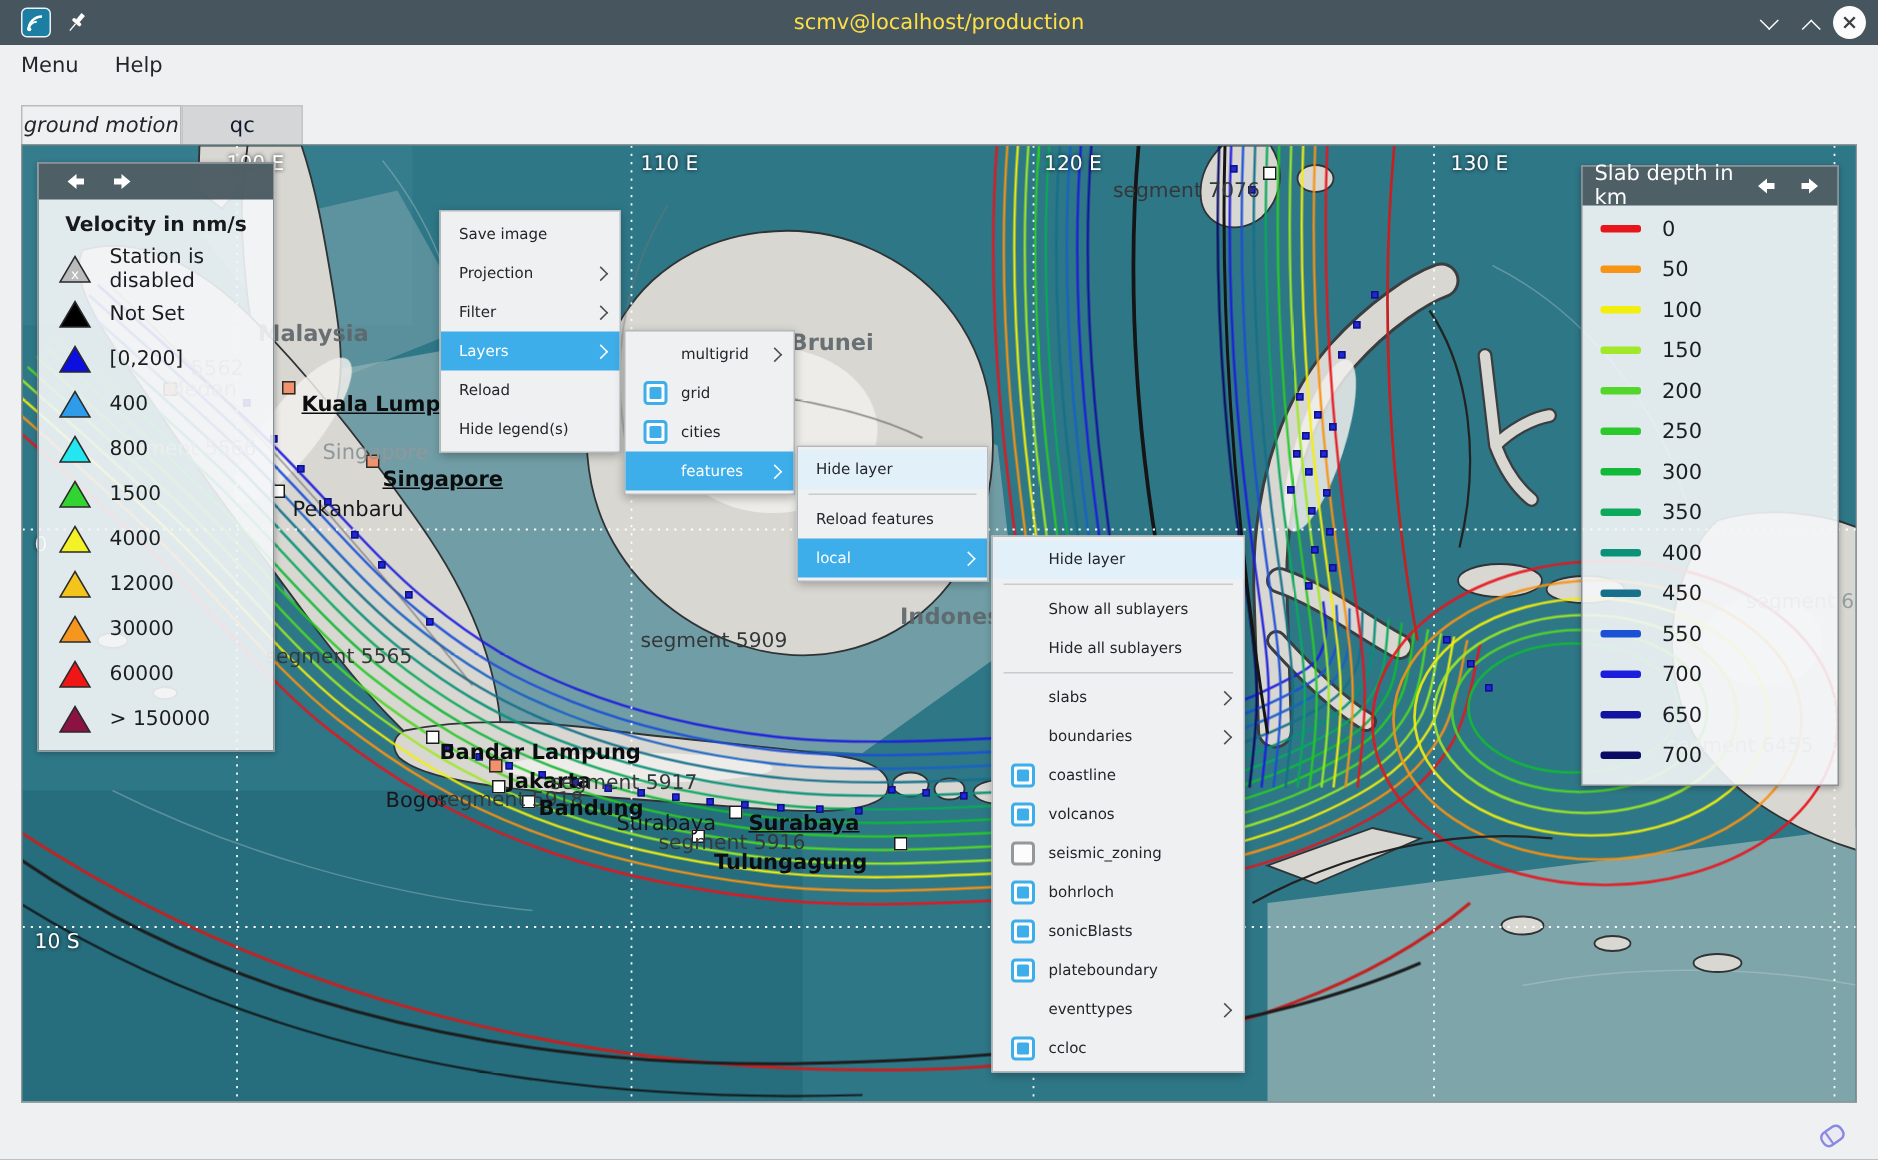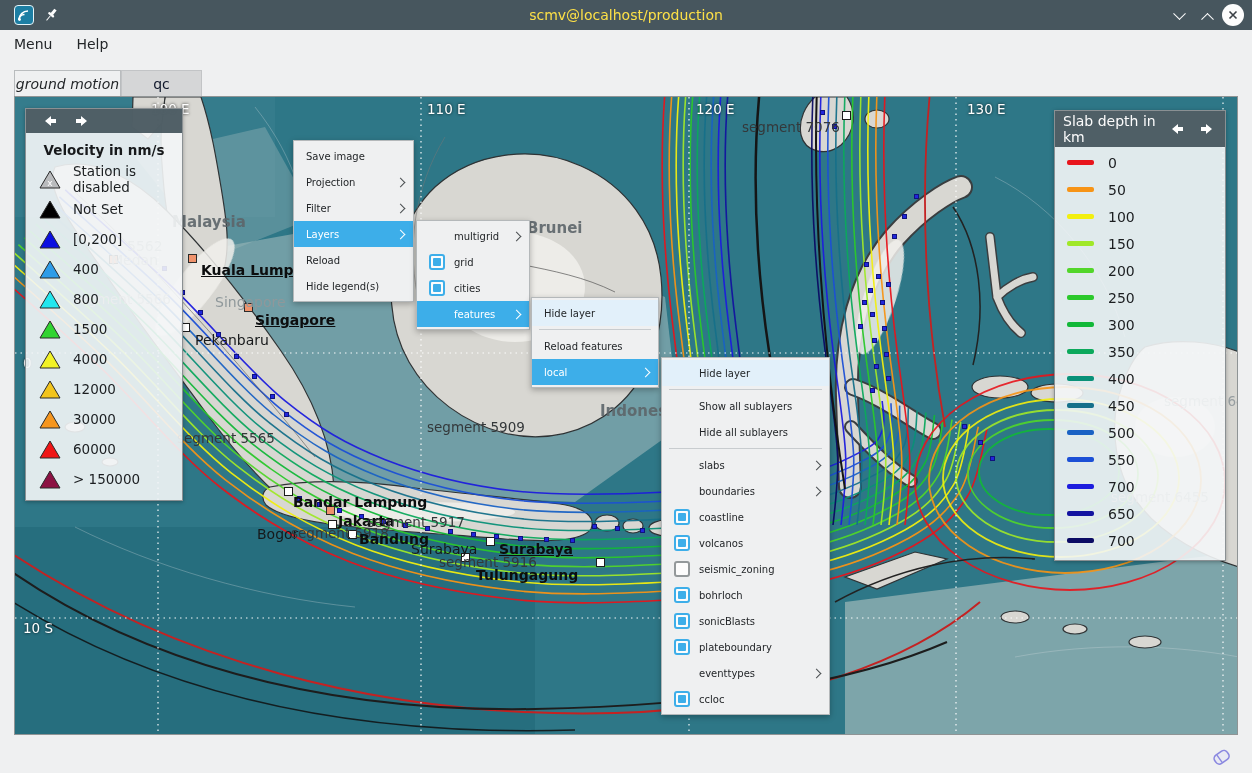--- a/index.html
+++ b/index.html
@@ -47,21 +47,21 @@
 
   
   .legend{position:absolute;background:rgba(244,246,247,0.90);border:1px solid #8a9093;box-shadow:0 1px 4px rgba(0,0,0,.3);z-index:5;}
   .legend-head{height:24px;background:rgba(66,83,90,0.92);display:flex;align-items:center;padding:0 8px;color:#fcfcfc;font-size:14px;}
   .arrow-btn{width:22px;height:16px;display:flex;align-items:center;justify-content:center;}
   #legend-velocity{left:25px;top:108px;width:158px;}
   #legend-velocity .legend-title{font-weight:bold;font-size:13.5px;color:#17191b;text-align:center;padding:9px 0 4px 0;}
   .vel-item{display:flex;align-items:center;height:30px;padding-left:13px;color:#1b1e20;font-size:13.5px;}
   .vel-item svg{margin-right:12px;flex:0 0 auto;}
   #legend-slab{left:1054px;top:110px;width:172px;}
-  #legend-slab .legend-head{height:36px;}
+  #legend-slab .legend-head{height:26px;}
   #legend-slab .legend-head .head-title{flex:1;}
   .slab-item{display:flex;align-items:center;height:27px;padding-left:12px;color:#1b1e20;font-size:14px;}
   .swatch{width:27px;height:5px;border-radius:2px;margin-right:14px;flex:0 0 auto;}
   .legend-body{padding:2px 0 6px 0;}
 
   
   .menu{position:absolute;background:#eff0f1;border:1px solid #b4b8ba;box-shadow:0 2px 6px rgba(0,0,0,.28);padding:2px 0;z-index:10;font-size:10px;color:#232629;}
   .menu-item{display:flex;align-items:center;height:26px;padding:0 9px 0 12px;}
   .menu-item .label{flex:1;white-space:nowrap;}
   .menu-item.hl{background:#3daee9;color:#ffffff;}
@@ -490,24 +490,20 @@
         </div>
         <div class="slab-item">
           <div class="swatch" style="background: rgb(10, 145, 120);"></div>
           <span>400</span>
         </div>
         <div class="slab-item">
           <div class="swatch" style="background: rgb(22, 112, 138);"></div>
           <span>450</span>
         </div>
         <div class="slab-item">
-          <div class="swatch" style="background: rgb(26, 98, 196);"></div>
-          <span>500</span>
-        </div>
-        <div class="slab-item">
           <div class="swatch" style="background: rgb(28, 80, 214);"></div>
           <span>550</span>
         </div>
         <div class="slab-item">
           <div class="swatch" style="background: rgb(29, 29, 222);"></div>
           <span>700</span>
         </div>
         <div class="slab-item">
           <div class="swatch" style="background: rgb(19, 19, 160);"></div>
           <span>650</span>

